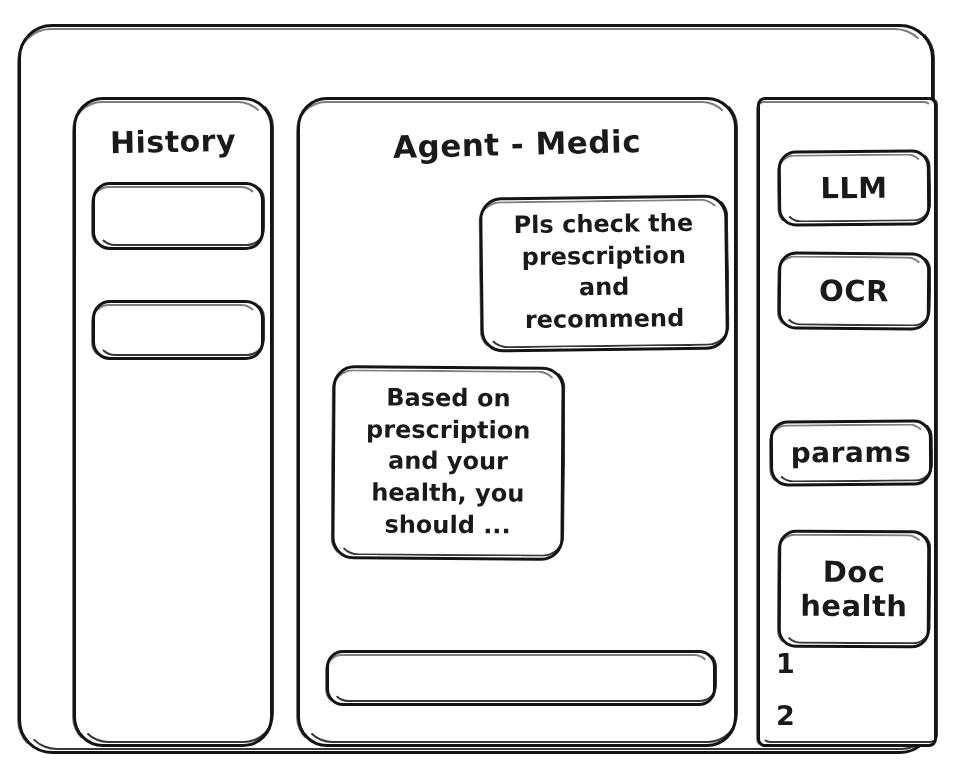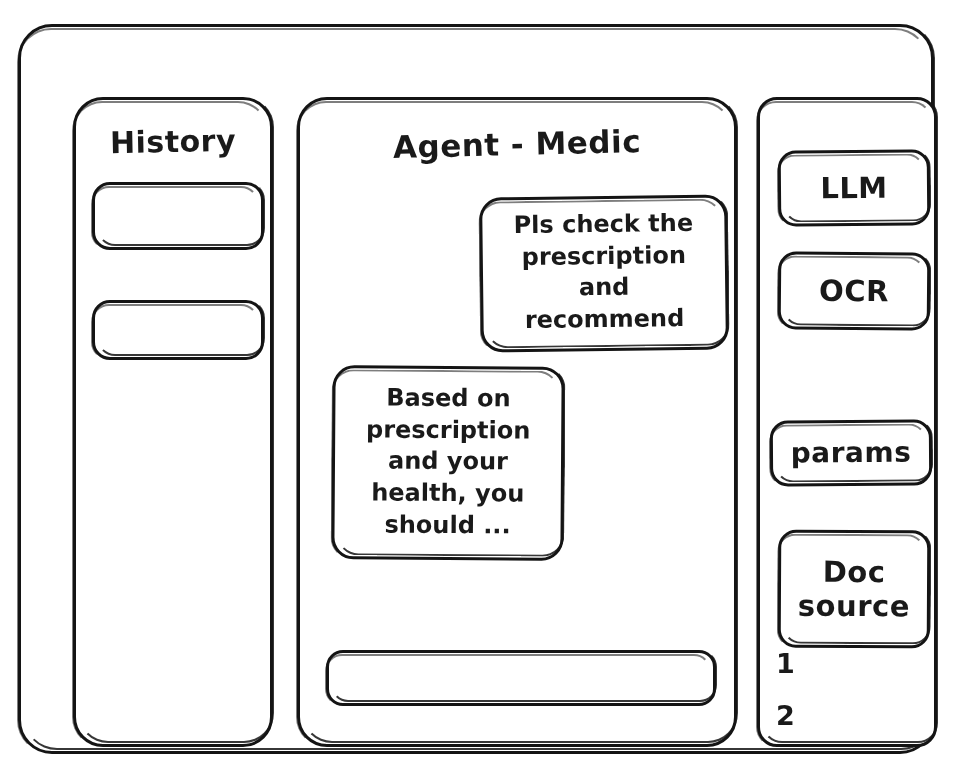--- a/index.html
+++ b/index.html
@@ -139,21 +139,21 @@
     border-radius: 17px;
     border-width: 3px;
   }
 
   
   #tools-panel {
     left: 736px;
     top: 70px;
     width: 180px;
     height: 650px;
-    border-radius: 20px;
+    border-radius: 8px;
     border-width: 3px;
   }
   .tool-button {
     border-radius: 18px;
     border-width: 3px;
     display: flex;
     align-items: center;
     justify-content: center;
     text-align: center;
     font-size: 29px;
@@ -210,20 +210,20 @@
 
   <div class="sketch" id="tools-panel">
 
     <div class="sketch tool-button" id="tool-llm">LLM</div>
 
     <div class="sketch tool-button" id="tool-ocr">OCR</div>
 
     <div class="sketch tool-button" id="tool-params">params</div>
 
     <div class="sketch tool-button" id="tool-doc" style="white-space: pre-line;">Doc
-source</div>
+health</div>
 
     <div class="doc-entry" id="doc-entry-1">1</div>
 
     <div class="doc-entry" id="doc-entry-2">2</div>
   </div>
 
 </div>
 
 </body></html>

